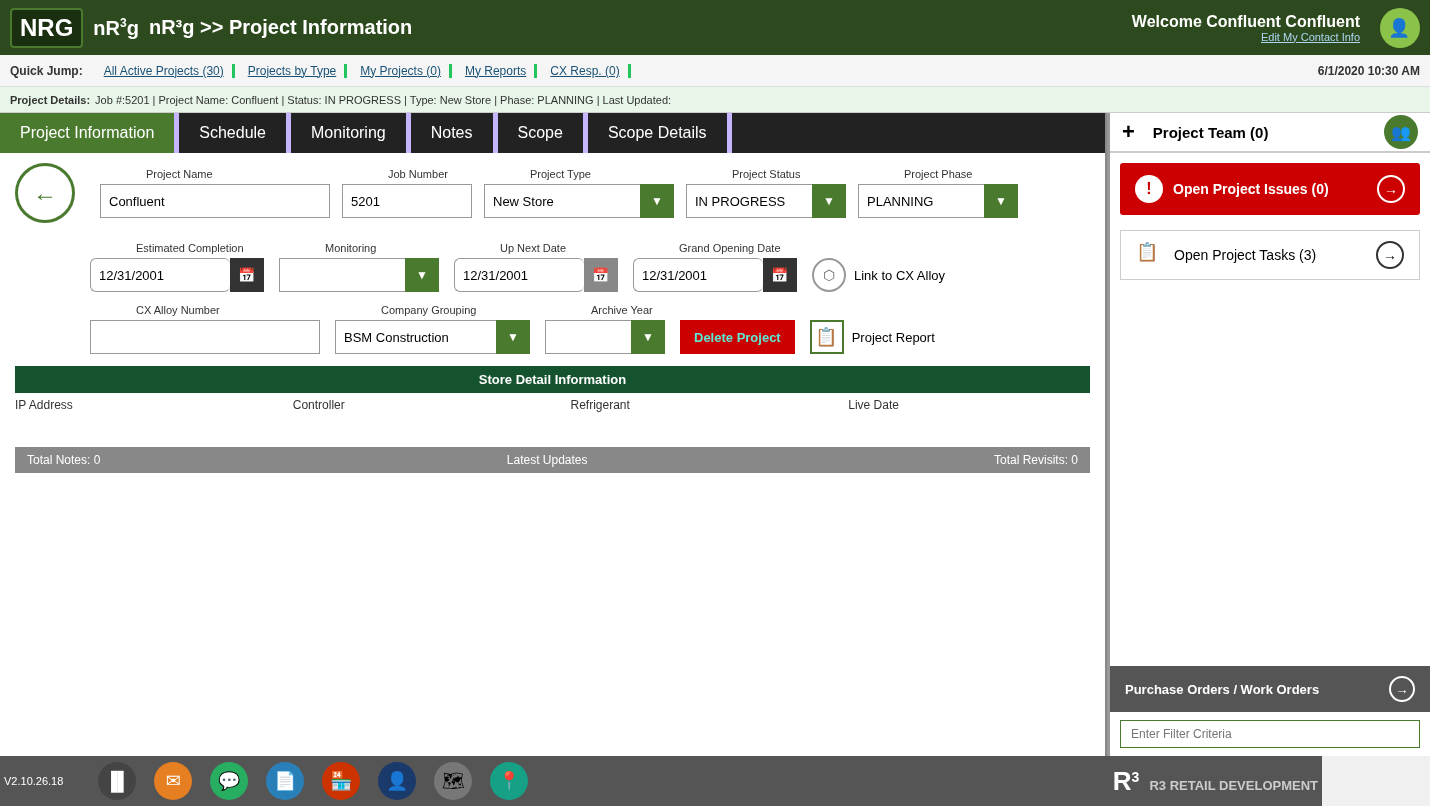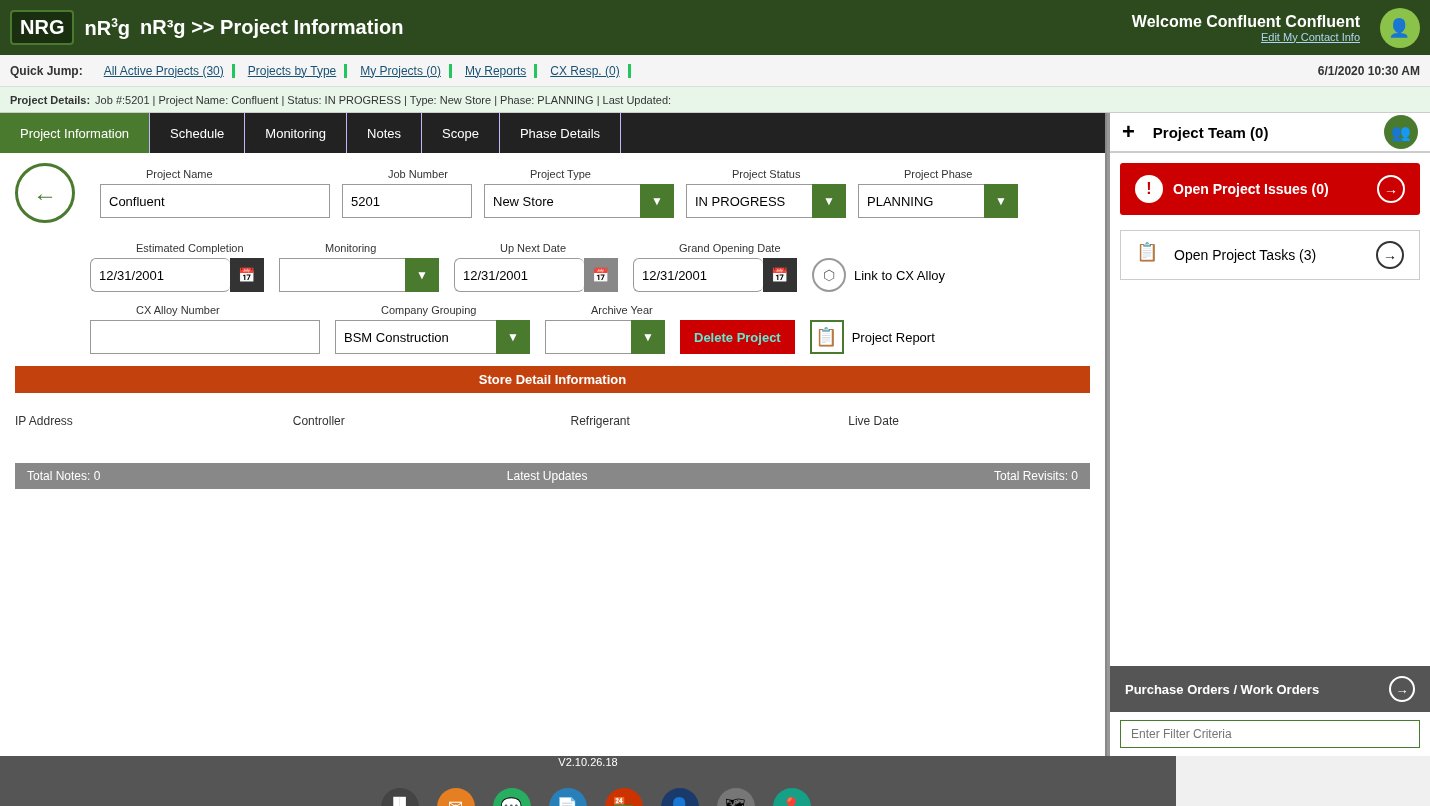--- a/index.html
+++ b/index.html
@@ -14,21 +14,21 @@
       padding: 0 10px;
       justify-content: space-between;
     }
     .header-left { display: flex; align-items: center; gap: 10px; }
     .logo-box {
       background: #1a2e10;
       border: 2px solid #4a7a2e;
       padding: 4px 8px;
       border-radius: 4px;
     }
-    .logo-text { color: white; font-size: 20px; font-weight: bold; }
+    .logo-text { color: white; font-size: 24px; font-weight: bold; }
     .header-right { text-align: right; color: white; }
     .welcome-text { font-size: 16px; font-weight: bold; }
     .edit-contact { color: #aed6f1; font-size: 11px; text-decoration: underline; cursor: pointer; }
     .avatar-circle {
       width: 40px; height: 40px; border-radius: 50%; background: #8bc34a;
       display: flex; align-items: center; justify-content: center; margin-left: 10px;
     }
 
     
     .nav-bar {
@@ -65,23 +65,23 @@
     .tab-bar {
       height: 40px;
       display: flex;
       background: #222;
     }
     .tab {
       padding: 12px 20px;
       display: flex;
       align-items: center;
       cursor: pointer;
-      font-size: 13px;
+      font-size: 16px;
       color: white;
-      border-right: 1px solid #c4b5fd;
+      border-right: 5px solid #c4b5fd;
       height: 100%;
     }
     .tab.active { background: #4a7a2e; }
 
     
     .content-area { padding: 15px; background: white; flex: 1; overflow-y: auto; }
     .form-row { display: flex; gap: 15px; align-items: flex-end; margin-bottom: 12px; }
     .form-group { display: flex; flex-direction: column; gap: 4px; }
     .form-label { font-size: 11px; color: #333; padding-left: 46px; }
     .form-input {
@@ -149,27 +149,27 @@
     .back-btn {
       width: 60px; height: 60px; border-radius: 50%; border: 3px solid #4a7a2e;
       background: white;
       display: flex; align-items: center; justify-content: center;
       cursor: pointer; font-size: 24px; color: #4a7a2e;
       margin-right: 15px; margin-top: -5px;
     }
 
     
     .section-header {
-      background: #c2410c;
+      background: #14532d;
       color: white;
       padding: 6px 12px;
       font-size: 13px;
       font-weight: bold;
       text-align: center;
-      margin-bottom: 16px;
+      margin-bottom: 0;
     }
 
     
     .store-detail-row {
       display: flex;
       gap: 36px;
       padding: 5px 0;
       font-size: 12px;
       color: #333;
     }
@@ -301,28 +301,27 @@
       font-size: 12px;
       width: calc(100% - 20px);
       outline: none;
     }
 
     
     .bottom-bar {
       position: fixed;
       bottom: 0;
       left: 0;
-      width: 1176px;
+      width: 1322px;
       height: 50px;
       background: #555;
       display: flex;
       align-items: center;
       padding: 0 4px;
       gap: 20px;
-      flex-direction: column;
     }
     .bottom-version { color: white; font-size: 11px; }
     .bottom-icons { display: flex; gap: 18px; margin-left: 15px; align-items: center; }
     .bottom-icon {
       width: 38px; height: 38px; border-radius: 50%;
       display: flex; align-items: center; justify-content: center;
       cursor: pointer; font-size: 18px;
     }
     .bi-dark { background: #444; color: white; }
     .bi-orange { background: #e67e22; color: white; }
@@ -375,21 +374,21 @@
 <div style="display:flex; height: calc(806px - 55px - 32px - 26px - 50px);">
 
   <div class="left-panel">
 
     <div class="tab-bar">
       <div class="tab active">Project Information</div>
       <div class="tab">Schedule</div>
       <div class="tab">Monitoring</div>
       <div class="tab">Notes</div>
       <div class="tab">Scope</div>
-      <div class="tab">Phase Details</div>
+      <div class="tab">Scope Details</div>
     </div>
 
     <div class="content-area">
 
       <div style="display:flex; align-items:flex-start; gap:10px; margin-bottom: 12px;">
         <button class="back-btn">←</button>
         <div class="form-row" style="flex-wrap:nowrap; align-items:flex-end; gap:12px;">
           <div class="form-group">
             <label class="form-label">Project Name</label>
             <input class="form-input wide" type="text" value="Confluent" style="">

